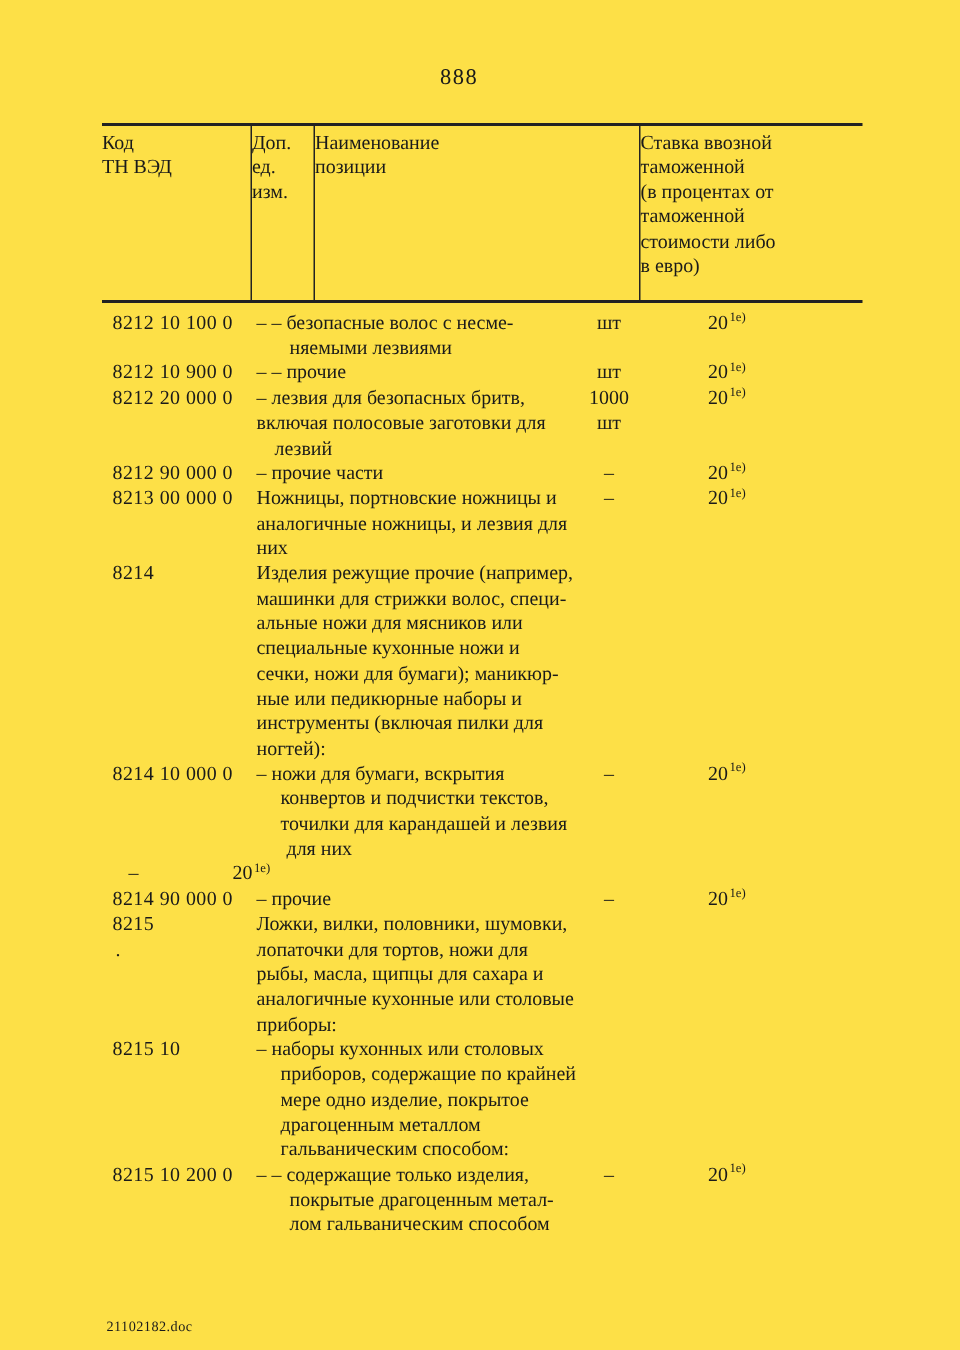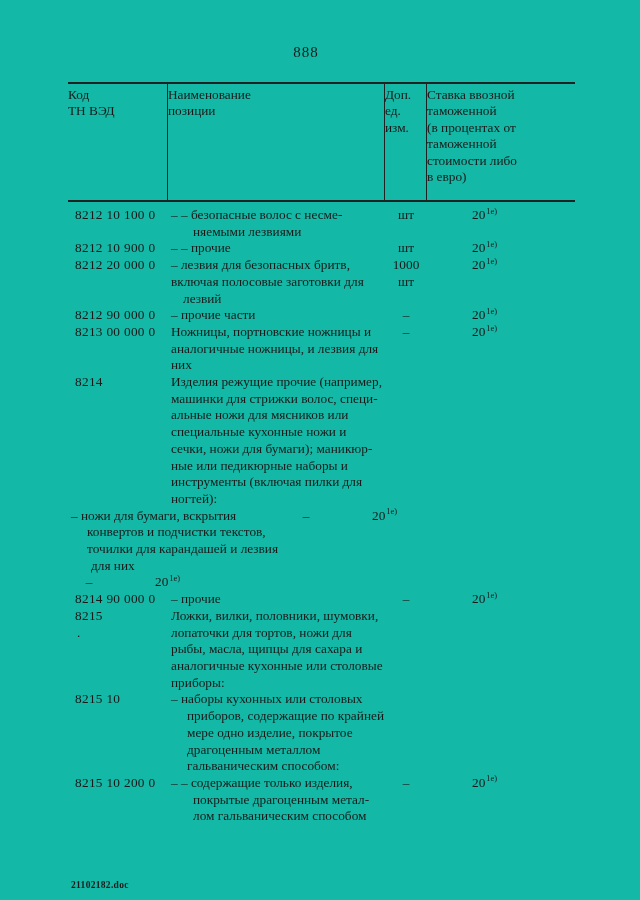--- a/index.html
+++ b/index.html
@@ -1,18 +1,18 @@
 <!DOCTYPE html>
 <html><head>
 <meta charset="utf-8">
 <style>
   html,body{margin:0;padding:0;background:#e8e8e8;}
   .page{
     position:relative;width:640px;height:900px;margin:0 auto;
-    background:#14b8a6;color:#1a1a1a;overflow:hidden;
+    background:#fde047;color:#1a1a1a;overflow:hidden;
     font-family:"Liberation Serif","DejaVu Serif",serif;
   }
   .page-number{
     position:absolute;top:44px;left:0;width:612px;text-align:center;
     font-size:15px;letter-spacing:1px;
   }
   .tariff-table{position:absolute;left:68px;top:82px;width:507px;font-size:13.3px;}
   .thead{
     display:flex;height:120px;box-sizing:border-box;
     border-top:2.5px solid #222;border-bottom:2px solid #222;
@@ -27,44 +27,44 @@
   .cell{box-sizing:border-box;}
   .cell-code{width:100px;padding-left:7px;letter-spacing:0.3px;}
   .cell-name{width:217px;padding-left:3px;}
   .cell-name .nline{white-space:nowrap;}
   .cell-unit{width:42px;text-align:center;}
   .cell-rate{width:148px;padding-left:45px;}
   .cell-rate sup{font-size:8.5px;vertical-align:super;line-height:0;margin-left:1px;}
   .code-mark{padding-left:2px;}
   .footer{
     position:absolute;left:71px;top:880px;
-    font-size:9.5px;font-weight:bold;letter-spacing:0.3px;
+    font-size:9.5px;font-weight:normal;letter-spacing:0.3px;
   }
 </style>
 </head>
 <body>
 
 <div class="page">
 
   <div class="page-number">888</div>
 
   <div class="tariff-table">
     <div class="thead">
       <div class="hcell hc-code">
           <div>Код</div>
           <div>ТН ВЭД</div>
         </div>
-      <div class="hcell hc-name">
-          <div>Наименование</div>
-          <div>позиции</div>
-        </div>
       <div class="hcell hc-unit">
           <div>Доп.</div>
           <div>ед.</div>
           <div>изм.</div>
+        </div>
+      <div class="hcell hc-name">
+          <div>Наименование</div>
+          <div>позиции</div>
         </div>
       <div class="hcell hc-rate">
           <div>Ставка ввозной</div>
           <div>таможенной</div>
           <div>(в процентах от</div>
           <div>таможенной</div>
           <div>стоимости либо</div>
           <div>в евро)</div>
         </div>
     </div>
@@ -146,20 +146,23 @@
             <div class="nline">специальные кухонные ножи и</div>
             <div class="nline">сечки, ножи для бумаги); маникюр-</div>
             <div class="nline">ные или педикюрные наборы и</div>
             <div class="nline">инструменты (включая пилки для</div>
             <div class="nline">ногтей):</div>
           </div>
           <div class="cell cell-unit"></div>
           <div class="cell cell-rate"></div>
         </div>
         <div class="trow">
+          <div class="cell cell-code">
+            <div>8214 10 000 0</div>
+          </div>
           <div class="cell cell-name">
             <div class="nline">– ножи для бумаги, вскрытия</div>
             <div class="nline" style="margin-left: 16px;">конвертов и подчистки текстов,</div>
             <div class="nline" style="margin-left: 16px;">точилки для карандашей и лезвия</div>
             <div class="nline" style="margin-left: 20px;">для них</div>
           </div>
           <div class="cell cell-unit">
             <div>–</div>
           </div>
           <div class="cell cell-rate"><span>20</span><sup>1е)</sup></div>

